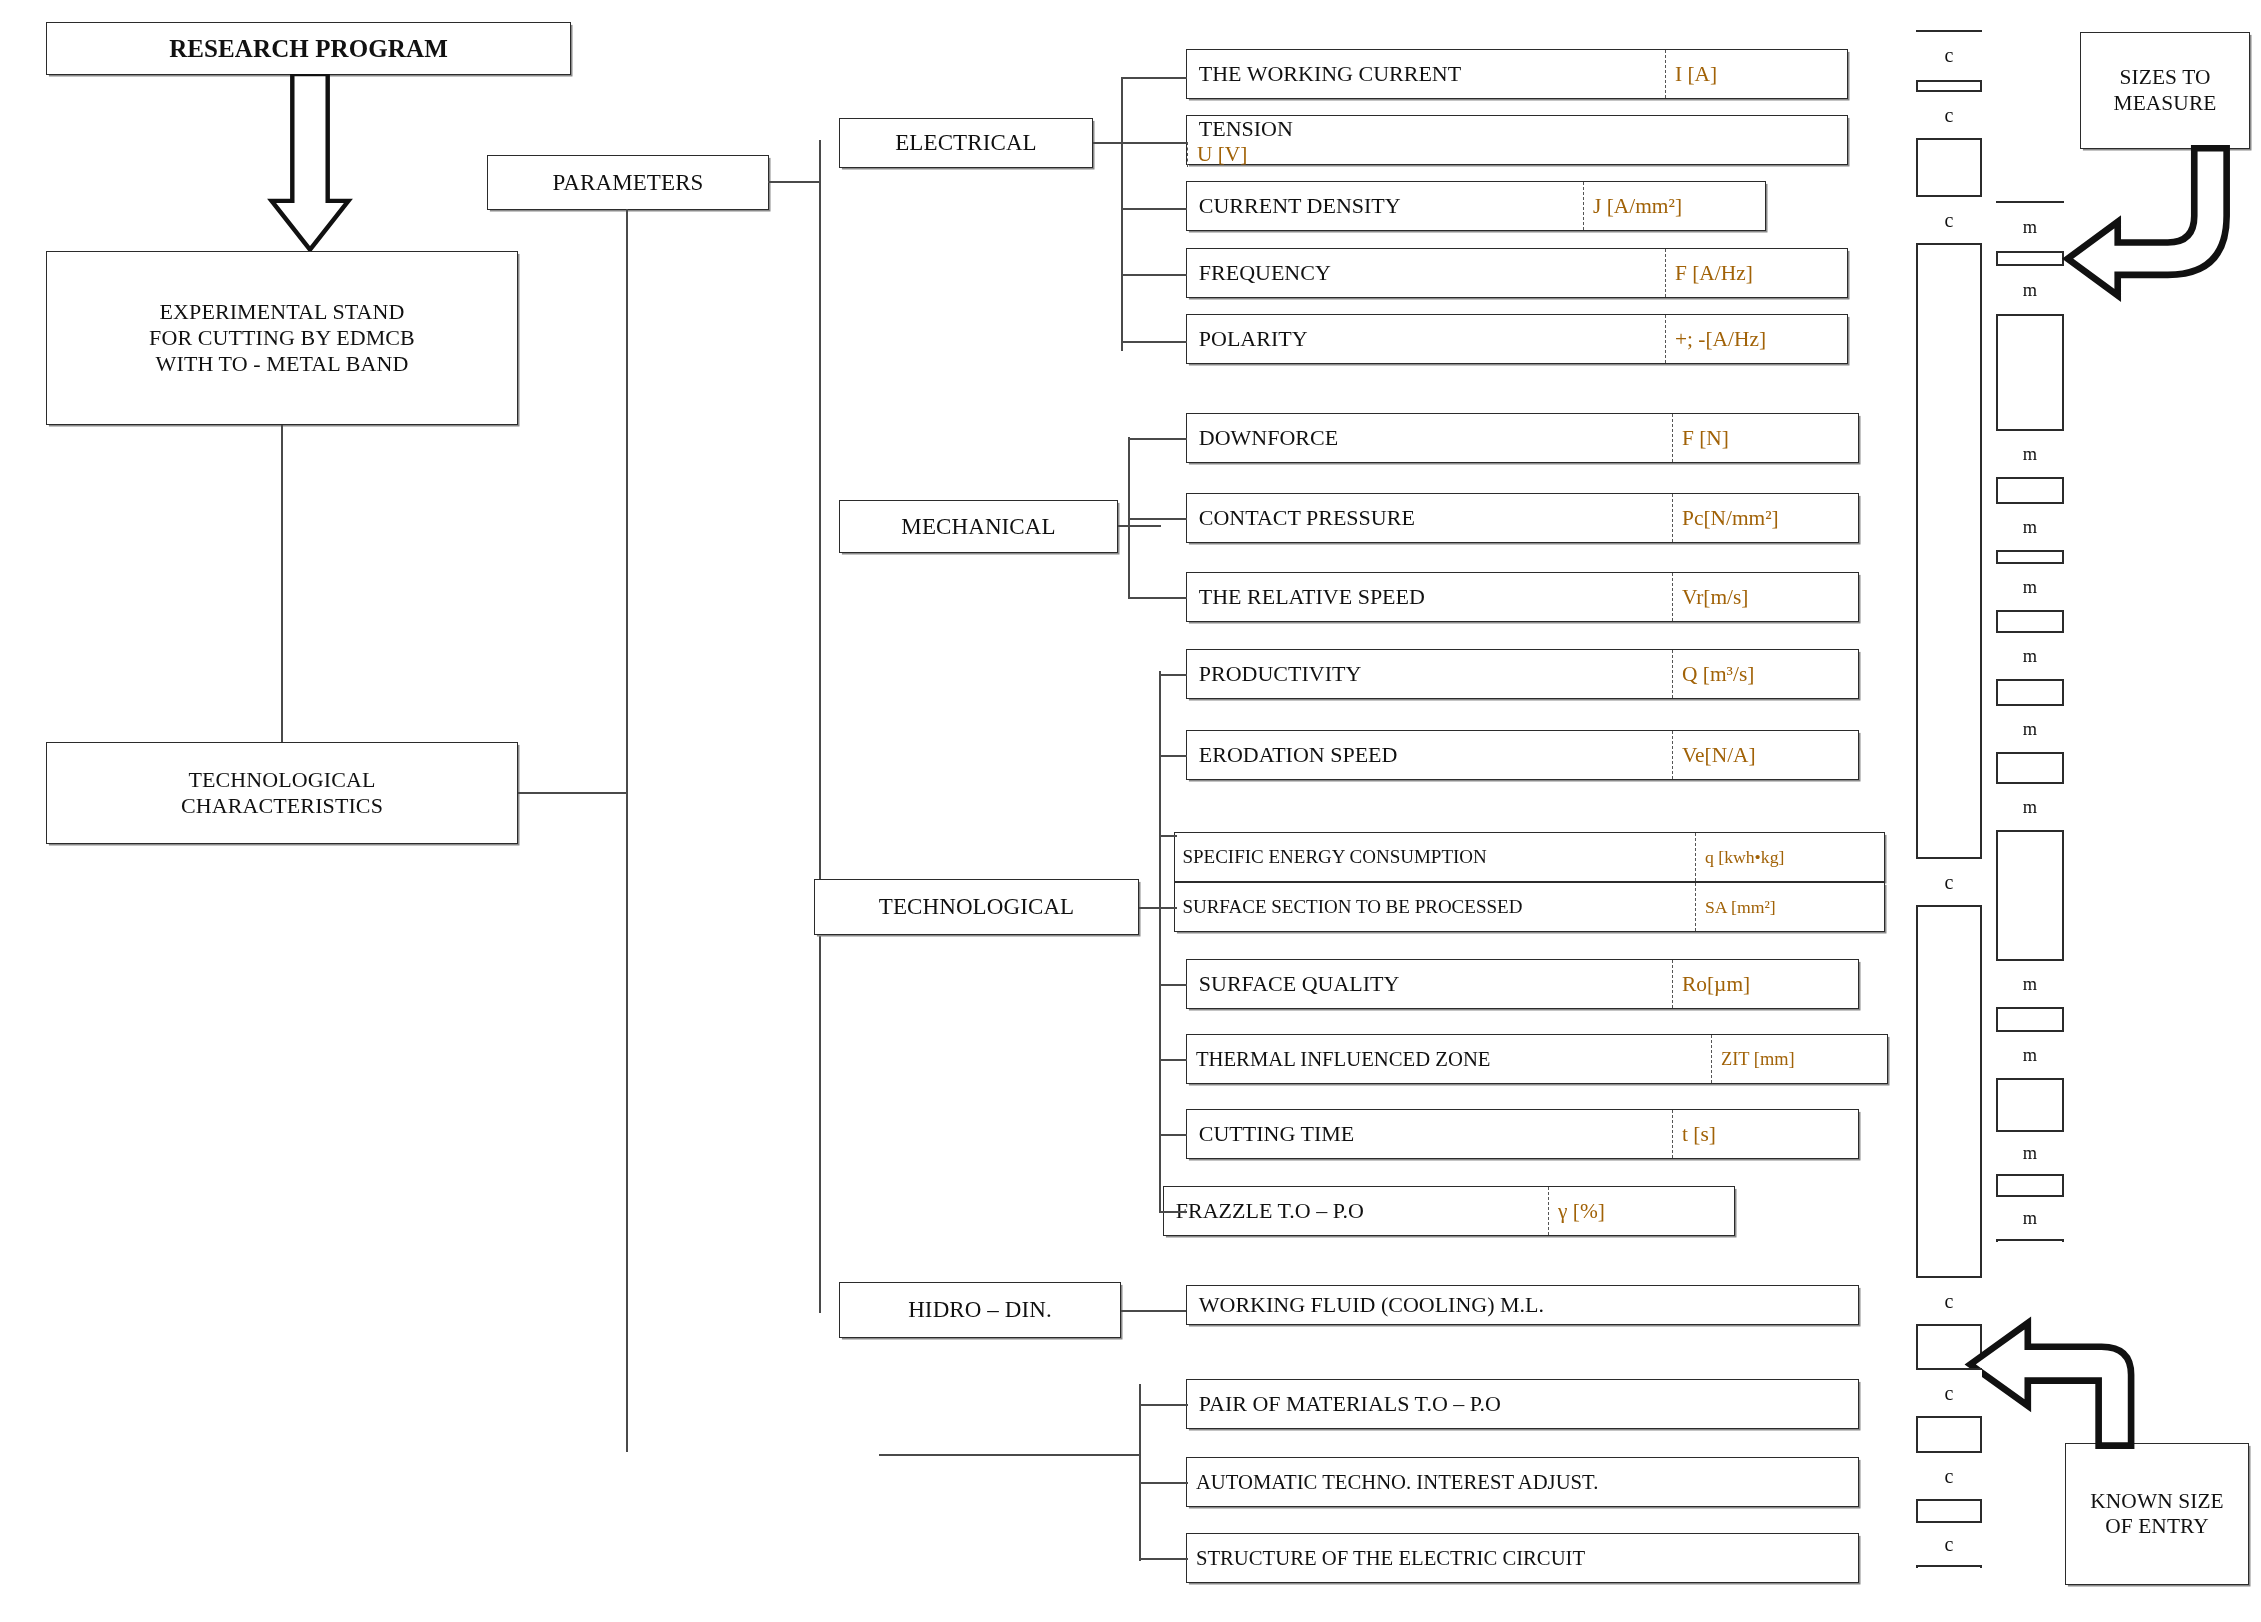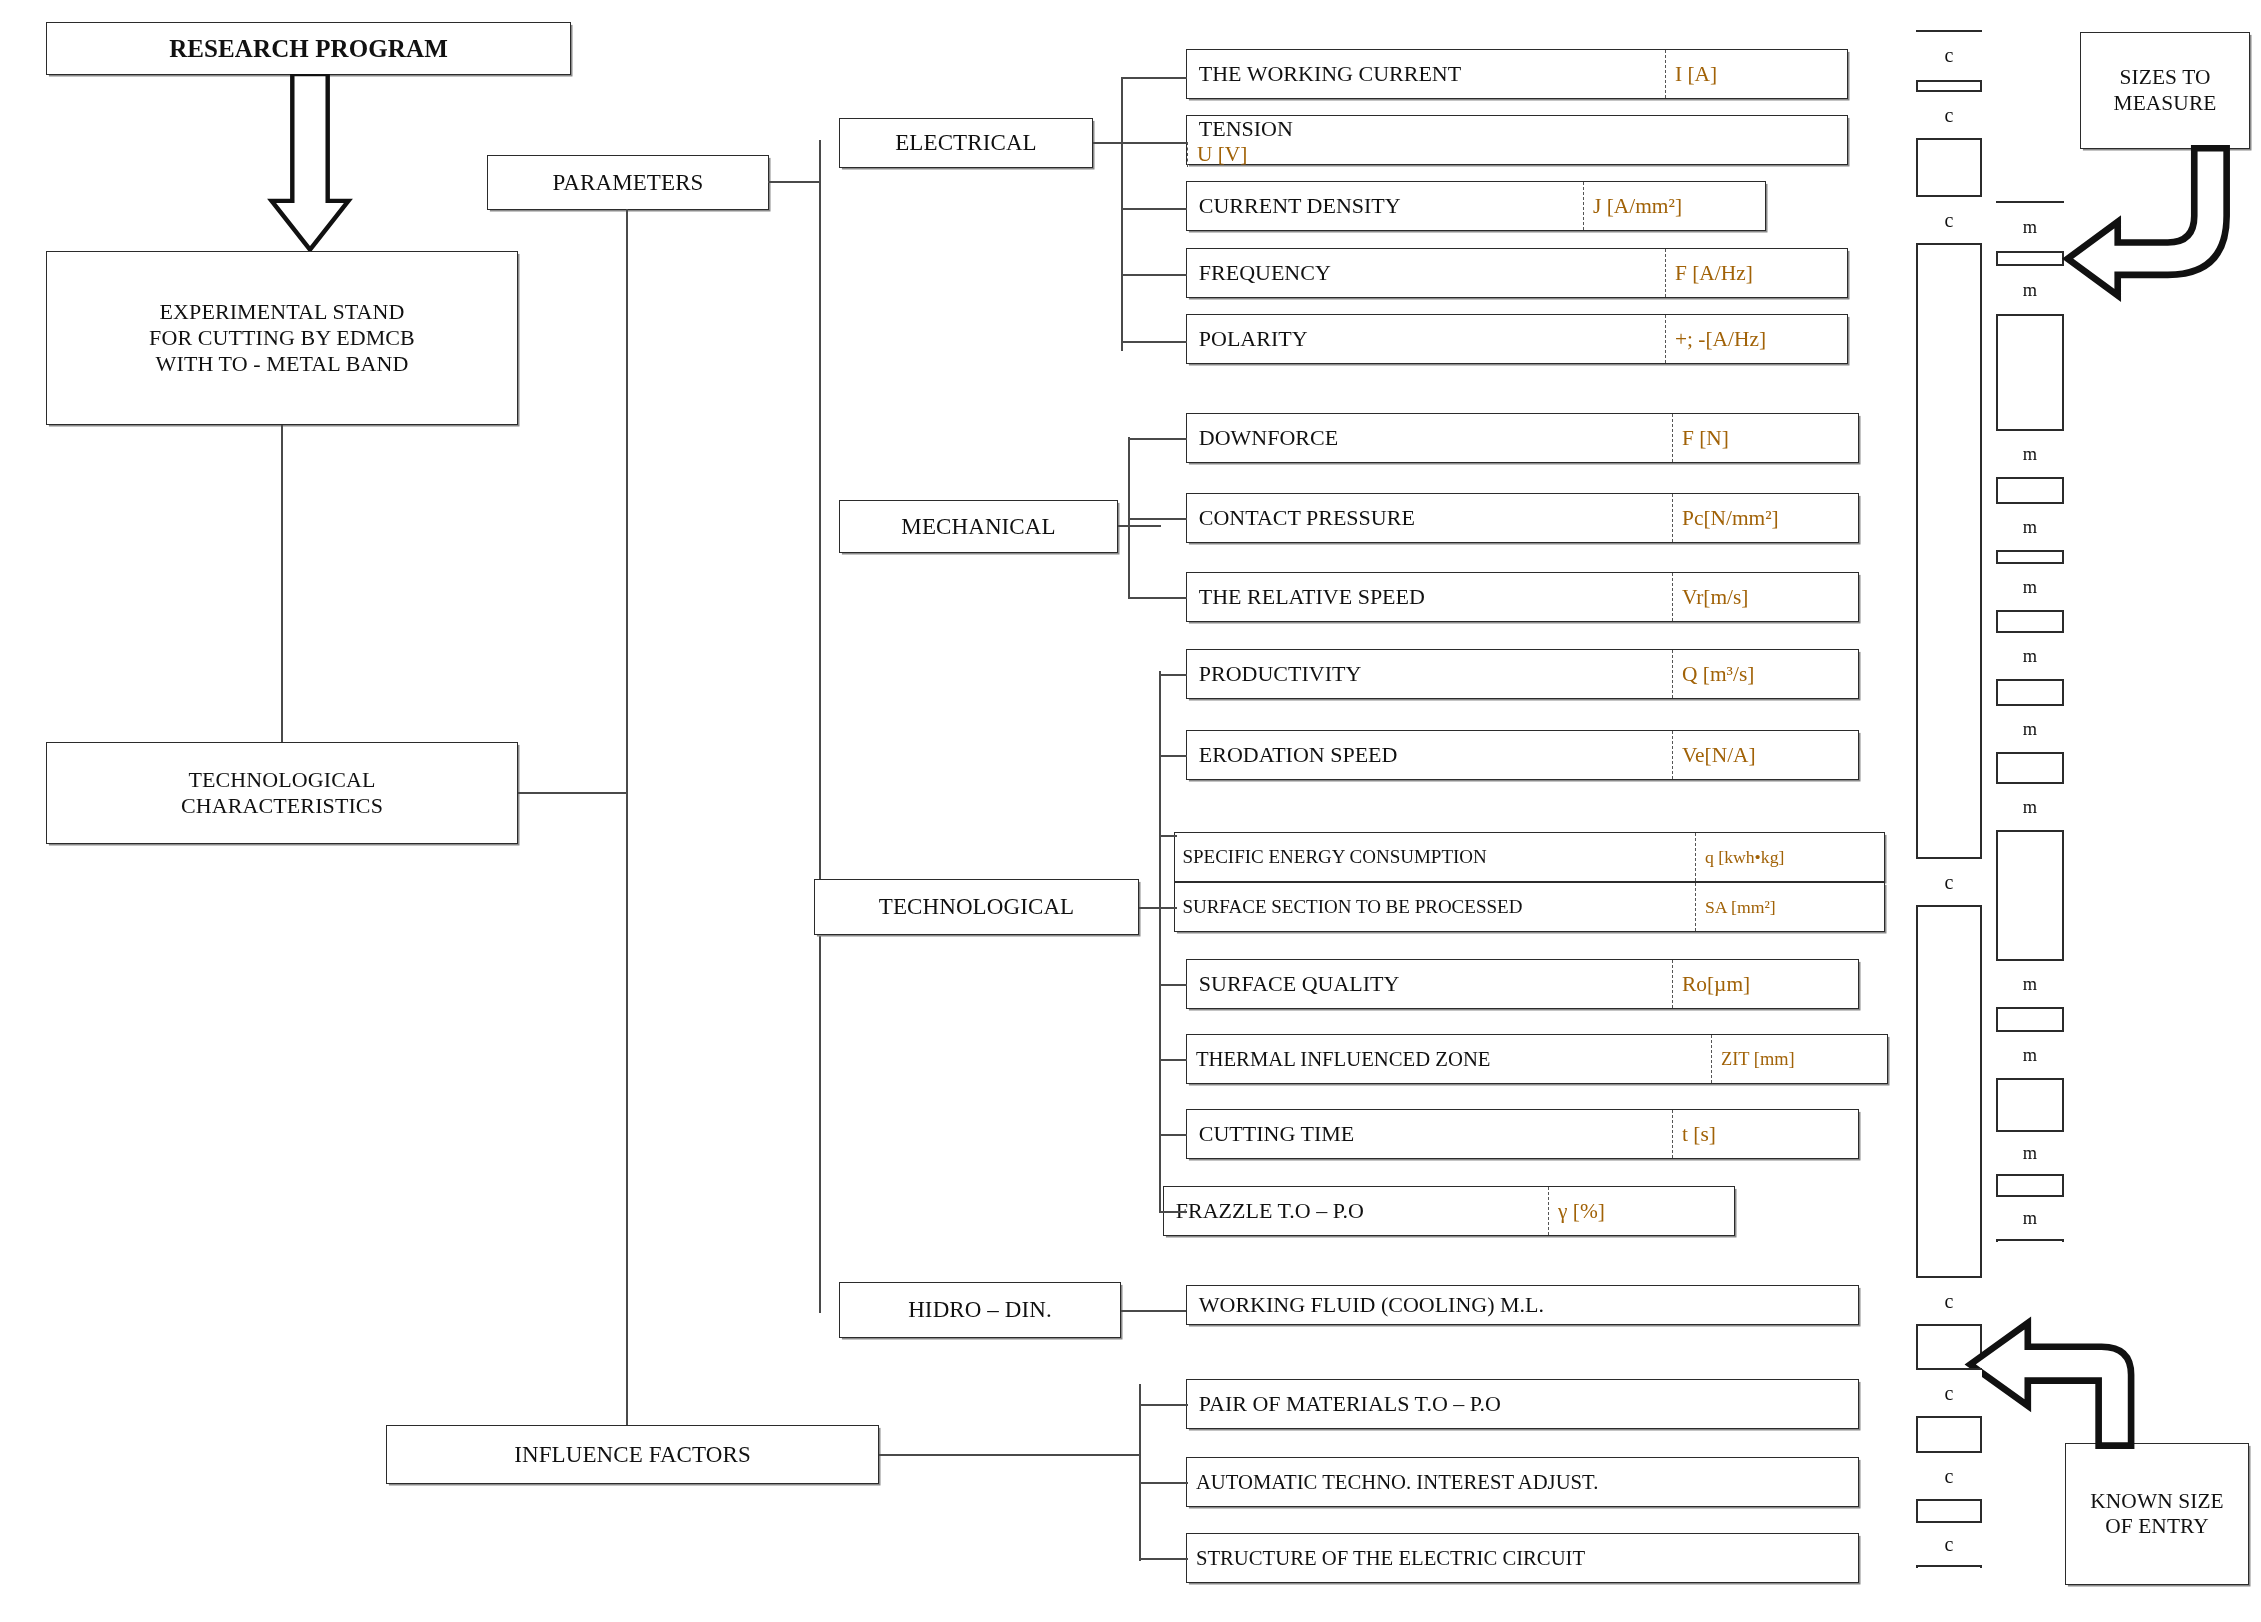--- a/index.html
+++ b/index.html
@@ -120,23 +120,20 @@
   </div>
 
   <div class="ln v hair" style="left:626px;top:209px;height:1243px;"></div>
 
   <div class="ln h hair" style="left:518px;top:792px;width:110px;"></div>
 
   <div class="ln h hair" style="left:768px;top:181px;width:52px;"></div>
 
   <div class="ln v hair" style="left:819px;top:140px;height:1173px;"></div>
 
-  <div class="box t-cat" style="left:386px;top:1425px;width:493px;height:59px;">
-    <span class="lbl">INFLUENCE FACTORS</span>
-  </div>
 
   <div class="box t-cat" style="left:839px;top:118px;width:254px;height:50px;">
     <span class="lbl">ELECTRICAL</span>
   </div>
 
   <div class="box t-cat" style="left:839px;top:500px;width:279px;height:53px;">
     <span class="lbl">MECHANICAL</span>
   </div>
 
   <div class="box t-cat" style="left:814px;top:879px;width:325px;height:56px;">

